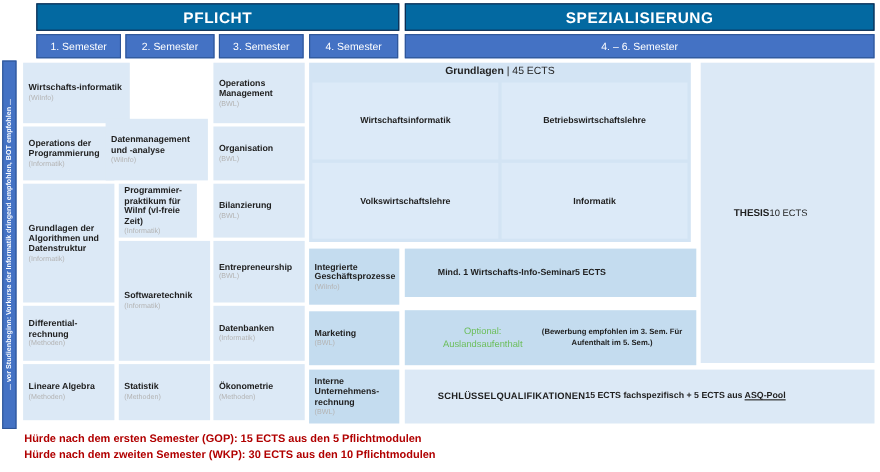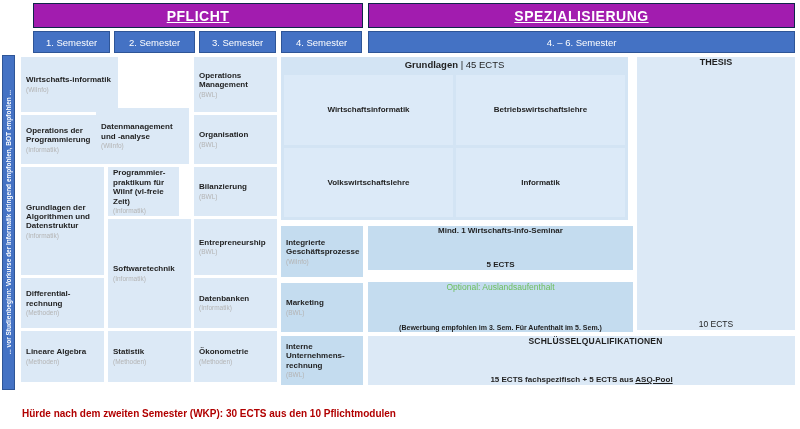--- a/index.html
+++ b/index.html
@@ -3,23 +3,23 @@
 <meta charset="utf-8">
 <style>
   html,body{margin:0;padding:0;background:#fff;}
   .canvas{
     position:relative;width:800px;height:429px;background:#ffffff;
     font-family:"Liberation Sans",sans-serif;overflow:hidden;
   }
   .abs{position:absolute;box-sizing:border-box;}
   
   .hdr-main{
-    background:#a21caf;border:1px solid #0F2649;color:#fff;
+    background:#0369a1;border:1px solid #0F2649;color:#fff;
     display:flex;align-items:center;justify-content:center;
-    font-size:14px;font-weight:bold;letter-spacing:.5px;text-decoration:underline;
+    font-size:14px;font-weight:bold;letter-spacing:.5px;
   }
   .hdr-sem{
     background:#4472C4;border:1px solid #2E5597;color:#fff;
     display:flex;align-items:center;justify-content:center;
     font-size:9.5px;font-weight:normal;
   }
   
   .sidebar{
     background:#4472C4;border:1px solid #2E5597;
     display:flex;align-items:center;justify-content:center;
@@ -47,29 +47,29 @@
   .wp-grid{
     position:absolute;left:3px;right:3px;top:18px;bottom:3px;
     display:grid;grid-template-columns:1fr 1fr;grid-template-rows:1fr 1fr;gap:3px;
   }
   .wp-cell{
     background:#DCEAF8;display:flex;align-items:center;justify-content:center;
     font-size:8px;font-weight:600;color:#1F1F1F;text-align:center;
   }
   
   .cbox{
-    display:flex;flex-direction:column;align-items:center;justify-content:space-between;
-    text-align:center;line-height:1.3;color:#1F1F1F;
+    display:flex;flex-direction:row;align-items:center;justify-content:flex-start;
+    text-align:center;line-height:1.3;color:#1F1F1F;padding-left:30px;
   }
   .cbox .t-bold{font-size:8px;font-weight:bold;}
   .thesis-title{font-size:9px;font-weight:bold;}
   .thesis-ects{font-size:8.5px;}
   .green-title{font-size:8.5px;font-weight:normal;color:#6CBE5C;}
   .small-note{font-size:7px;font-weight:bold;color:#1F1F1F;margin-top:1px;}
-  .sq-title{font-size:8.5px;font-weight:bold;letter-spacing:.2px;margin-left:28px;}
+  .sq-title{font-size:8.5px;font-weight:bold;letter-spacing:.2px;}
   .sq-detail{font-size:8px;font-weight:bold;}
   .sq-detail .link{text-decoration:underline;}
   
   .footnote{
     position:absolute;left:22px;color:#B10000;font-size:10px;font-weight:bold;white-space:nowrap;
   }
 </style>
 </head>
 <body>
 
@@ -192,15 +192,16 @@
     <div class="thesis-ects">10 ECTS</div>
   </div>
 
   <div class="abs cbox cell-light" style="left:368px;top:336px;width:427px;height:49px">
     <div class="sq-title">SCHLÜSSELQUALIFIKATIONEN</div>
     <div class="sq-detail">
       <span>15 ECTS fachspezifisch + 5 ECTS aus </span><span class="link">ASQ-Pool</span>
     </div>
   </div>
 
+  <div class="footnote" style="top:394px">Hürde nach dem ersten Semester (GOP): 15 ECTS aus den 5 Pflichtmodulen</div>
   <div class="footnote" style="top:408px">Hürde nach dem zweiten Semester (WKP): 30 ECTS aus den 10 Pflichtmodulen</div>
 
 </div>
 
 </body></html>

